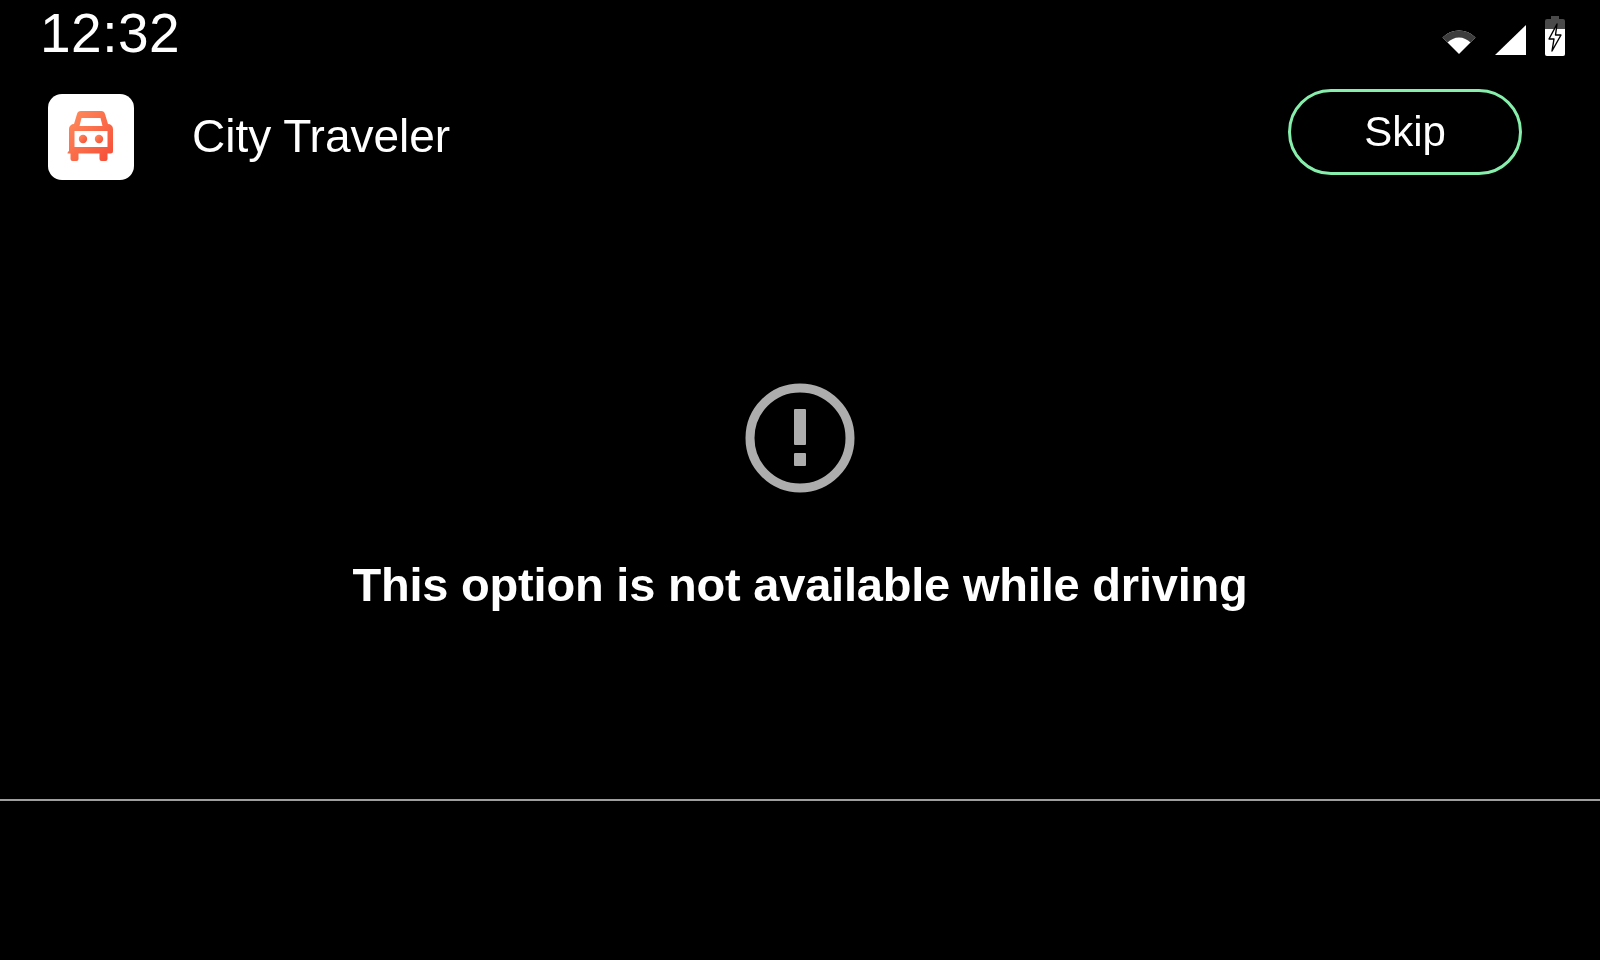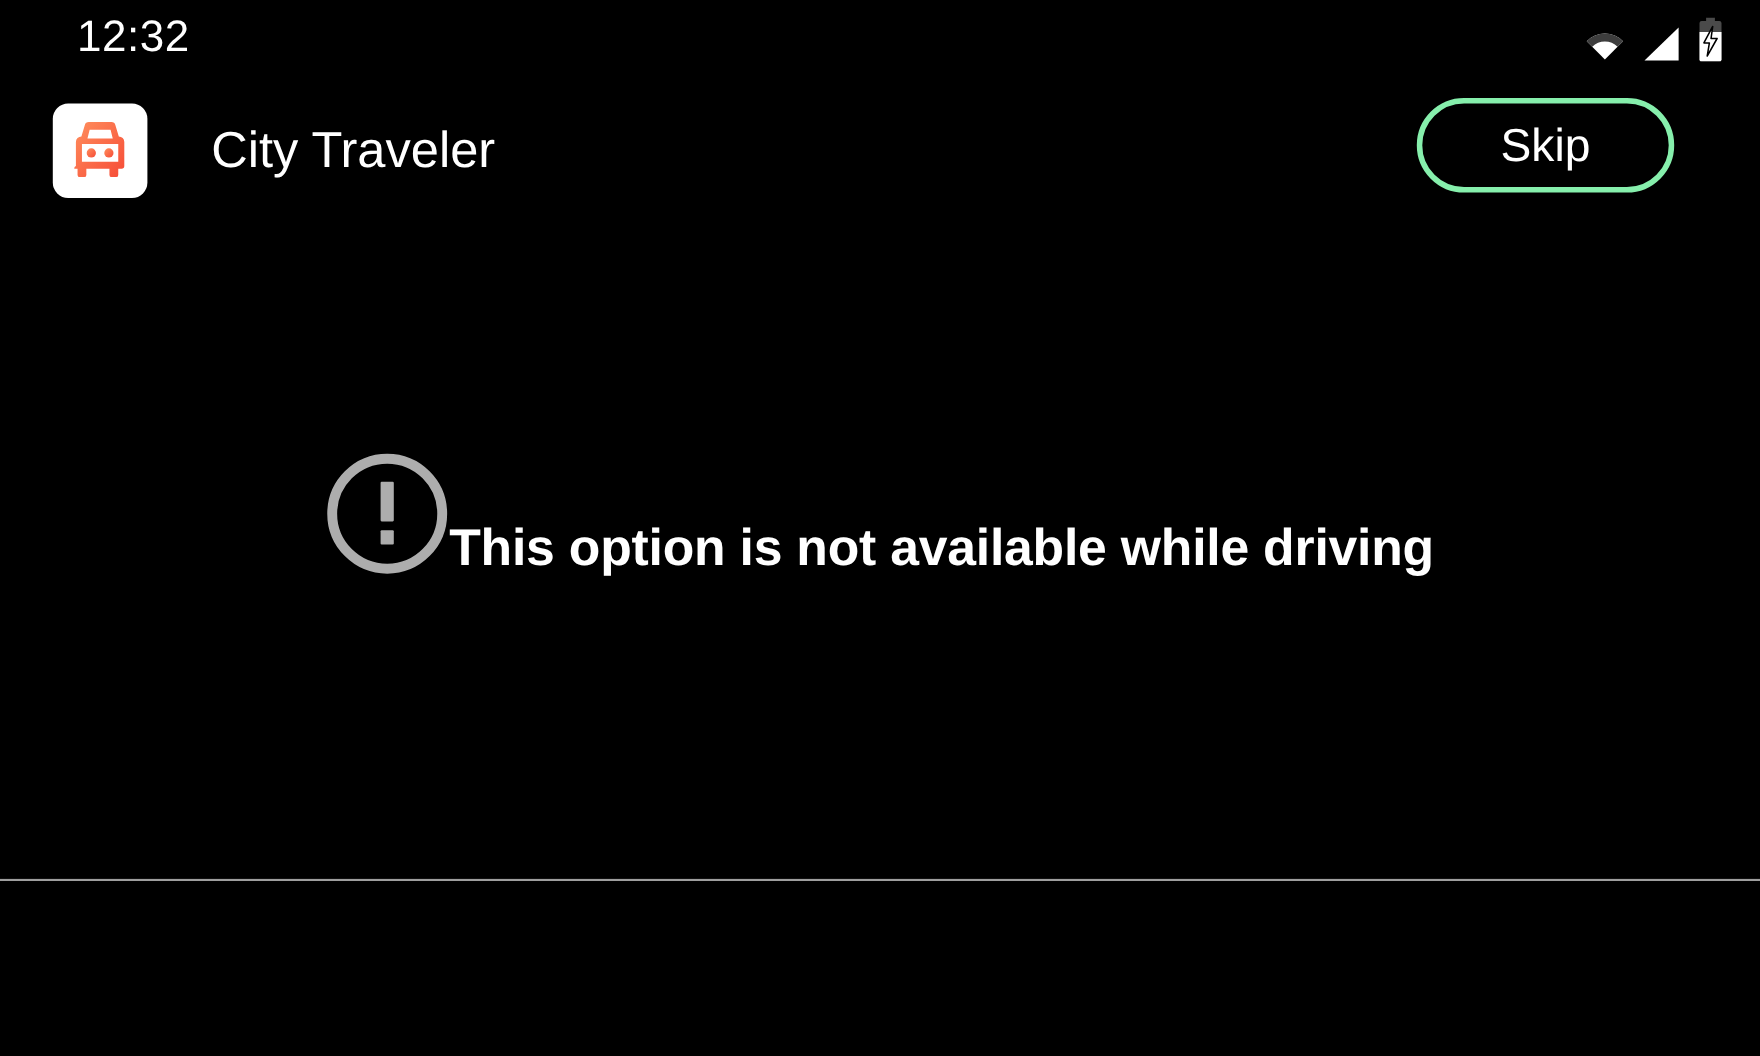--- a/index.html
+++ b/index.html
@@ -22,26 +22,25 @@
     position: absolute;
     top: 0; left: 0;
     width: 1600px;
     height: 66px;
   }
 
   #status-clock {
     position: absolute;
     left: 40px;
     top: 5px;
-    font-size: 40px;
+    font-size: 55px;
     font-weight: 400;
     letter-spacing: 0.5px;
     color: #ffffff;
     line-height: 56px;
-    margin-left: 30px;
   }
 
   #status-icons {
     position: absolute;
     right: 32px;
     top: 12px;
     display: flex;
     align-items: flex-end;
     gap: 14px;
     height: 44px;
@@ -81,41 +80,41 @@
     line-height: 64px;
     white-space: nowrap;
   }
 
   #skip-button {
     position: absolute;
     right: 78px;
     top: 23px;
     width: 234px;
     height: 86px;
-    border: 5px solid #86efac;
+    border: 3px solid #86efac;
     border-radius: 46px;
     background: transparent;
     color: #ffffff;
     font-family: "Liberation Sans", sans-serif;
     font-size: 42px;
     font-weight: 400;
     display: flex;
     align-items: center;
     justify-content: center;
     cursor: pointer;
   }
 
   
   #main-content {
     position: absolute;
     top: 196px; left: 0;
     width: 1600px;
     height: 604px;
     display: flex;
-    flex-direction: row;
+    flex-direction: column;
     align-items: center;
     justify-content: center;
   }
 
   #warning-icon {
     width: 112px;
     height: 112px;
     margin-bottom: 62px;
     display: block;
   }

